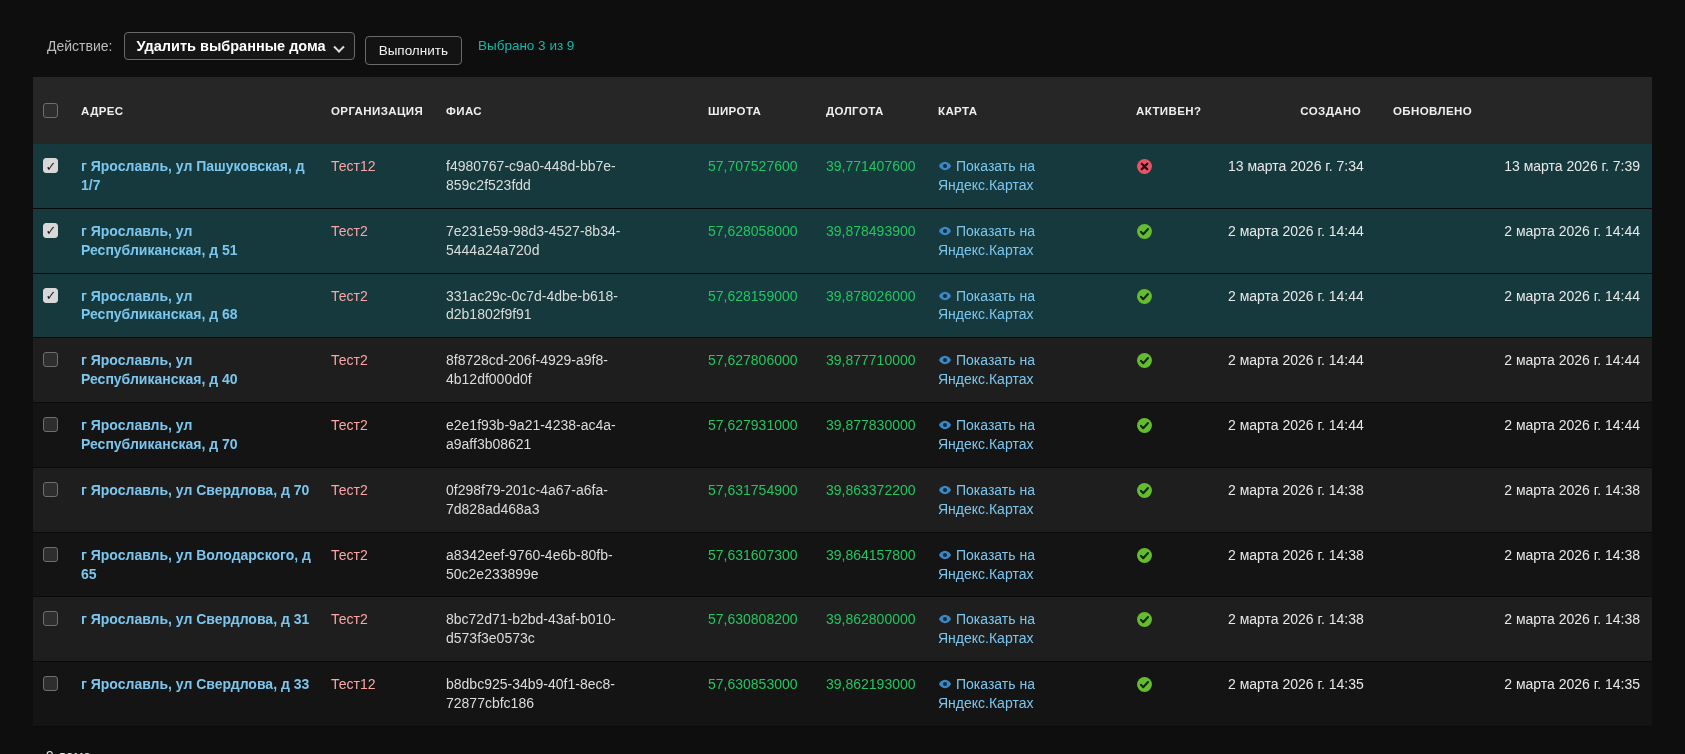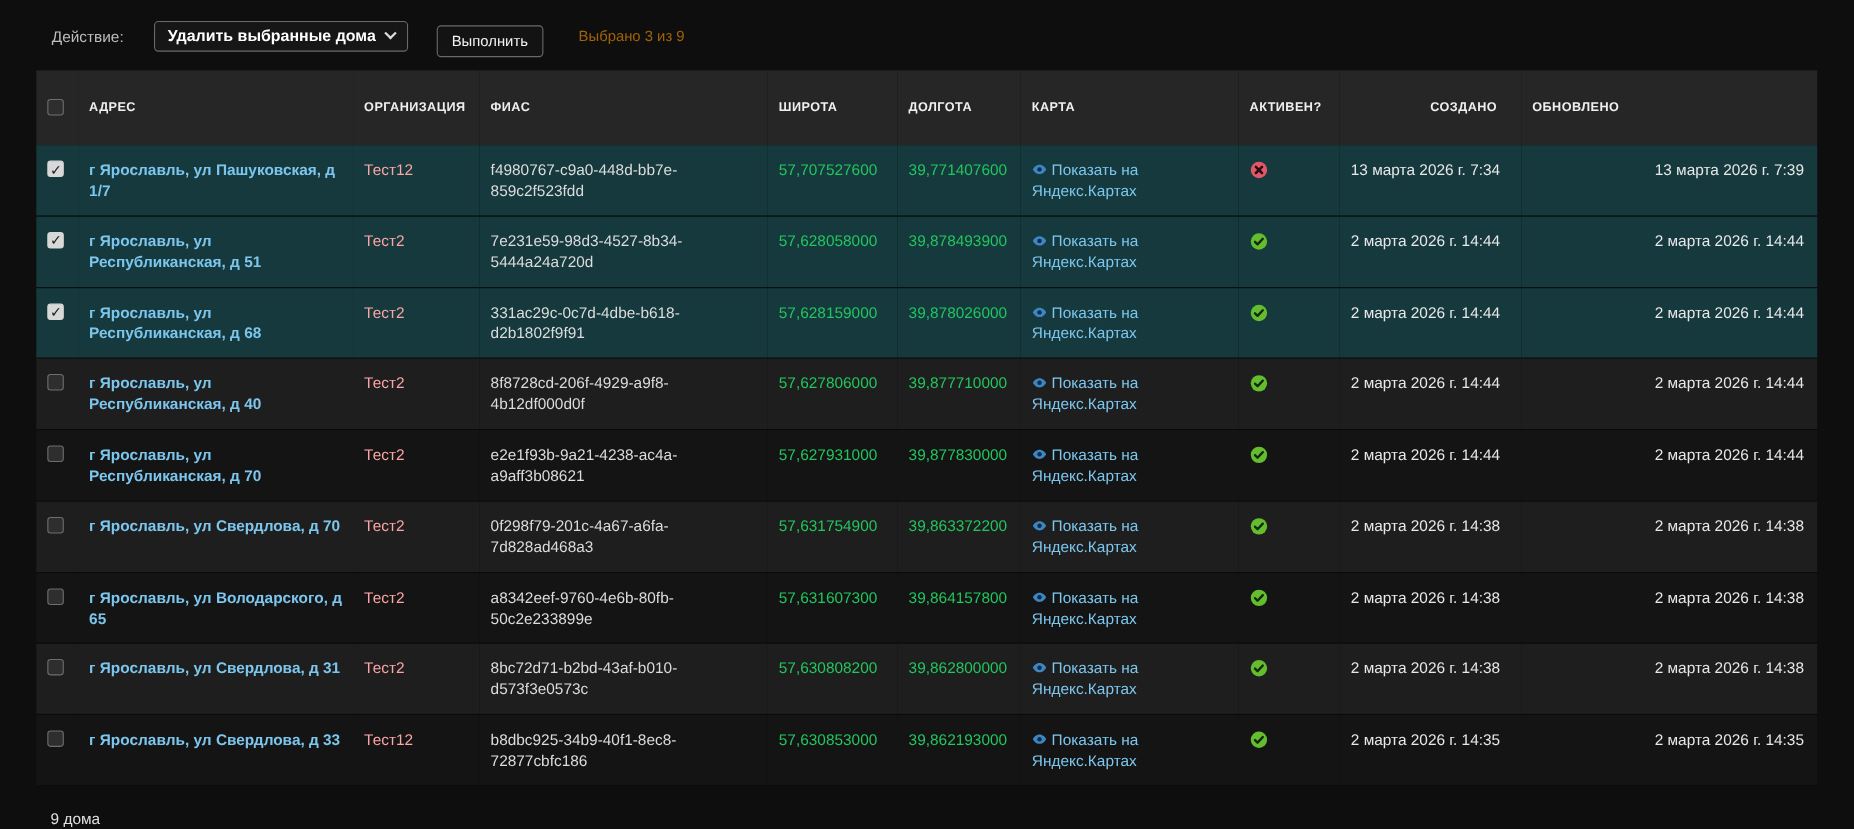--- a/index.html
+++ b/index.html
@@ -9,42 +9,42 @@
     font-family: "Liberation Sans", "DejaVu Sans", sans-serif;
     color: #e3e3e3;
     display: flex;
     flex-direction: column;
   }
   .content { padding: 0 33px; }
 
   
   .actions-bar {
     display: flex; align-items: center;
-    padding: 13px 0 12px 14px; gap: 26px;
+    padding: 26px 0 12px 14px; gap: 10px;
     font-size: 14px;
   }
   .actions-label { color: #bdbdbd; margin-right: 2px; }
   .action-select {
-    display: inline-flex; align-items: center; gap: 9px;
+    display: inline-flex; align-items: flex-end; gap: 9px;
     background: #161616; border: 1px solid #6a6a6a; border-radius: 4px;
     padding: 5px 11px; color: #fff; font-size: 14.5px; font-weight: 600;
     cursor: pointer;
   }
   .chevron {
     width: 8px; height: 8px; border-right: 2px solid #dcdcdc;
     border-bottom: 2px solid #dcdcdc; transform: rotate(45deg) translate(-2px,-2px);
     display: inline-block;
   }
   .run-button {
     background: #131313; border: 1px solid #6a6a6a; border-radius: 4px;
     padding: 6px 13px; color: #f3f3f3; font-size: 13.5px; cursor: pointer;
     font-family: inherit;
     margin-top: 10px;
   }
-  .selection-status { color: #a16207; font-size: 13.5px; margin-left: 6px; }
+  .selection-status { color: #14b8a6; font-size: 13.5px; margin-left: 6px; }
 
   
   table { width: 100%; border-collapse: collapse; table-layout: fixed; }
   col.c-check { width: 38px; }  col.c-addr { width: 250px; }
   col.c-org   { width: 115px; } col.c-fias { width: 262px; }
   col.c-lat   { width: 118px; } col.c-lon  { width: 112px; }
   col.c-map   { width: 198px; } col.c-act  { width: 92px;  }
   col.c-created { width: 165px; }
   thead th {
     background: #262626; color: #efefef; text-align: left;

